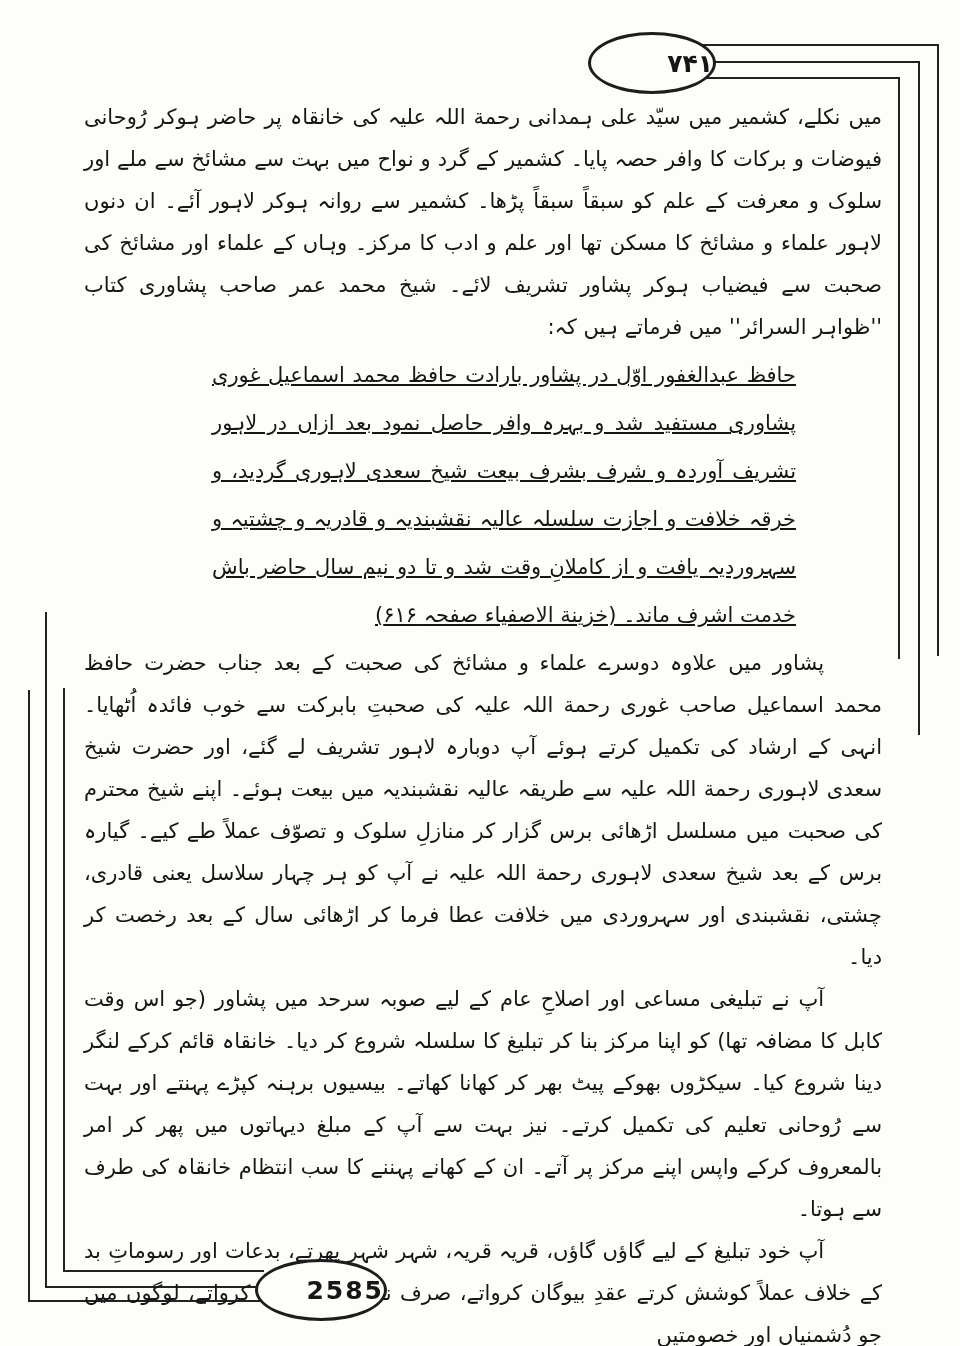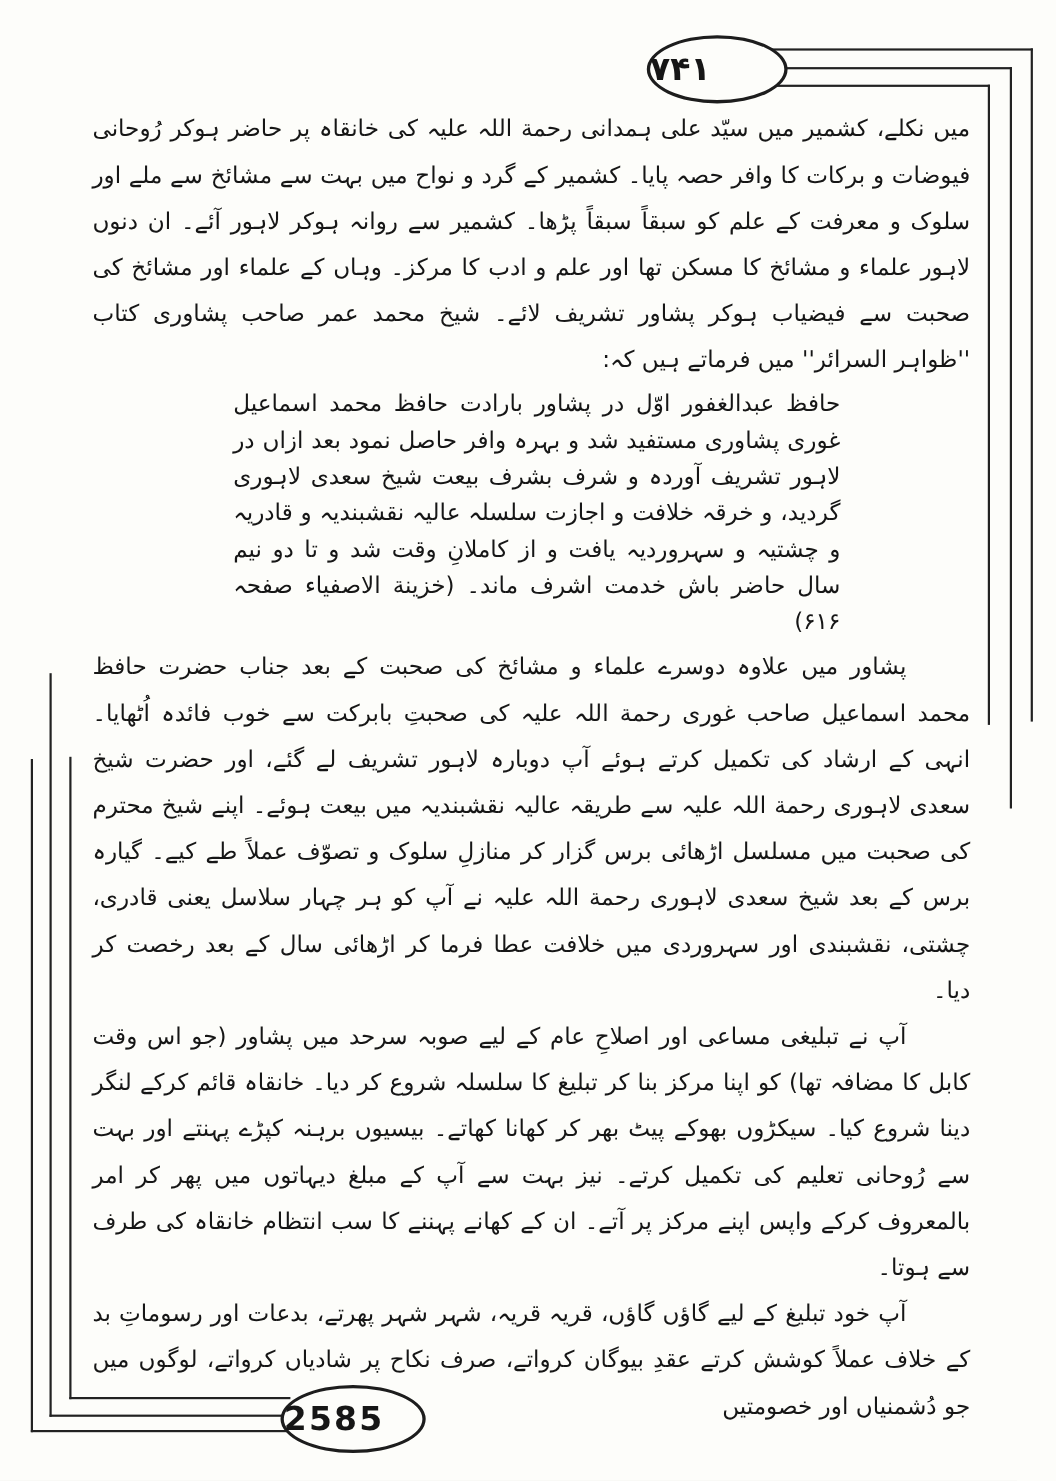--- a/index.html
+++ b/index.html
@@ -24,43 +24,44 @@
   .bl{border-left:2px solid #222;border-bottom:2px solid #222;}
   #bl-outer{left:28px;top:690px;width:236px;height:610px;}
   #bl-mid  {left:45px;top:612px;width:215px;height:674px;}
   #bl-inner{left:63px;top:688px;width:199px;height:582px;}
   
   .oval{
     position:absolute;
     border:3px solid #1d1d1d;
     border-radius:50%;
     background:#fdfdfa;
-    display:flex;align-items:center;justify-content:flex-end;
-    font-size:30px;font-weight:bold;
+    display:flex;align-items:center;justify-content:flex-start;
+    font-size:25px;font-weight:bold;
     letter-spacing:2px;
     z-index:5;
   }
   #oval-top{left:588px;top:32px;width:122px;height:56px;}
   #oval-bottom{left:255px;top:1259px;width:126px;height:56px;}
   
   .text-block{
     position:absolute;
     top:96px;left:84px;right:78px;
     direction:rtl;
     text-align:justify;
     font-size:21px;
     line-height:42px;
     z-index:2;
   }
   .text-block p{margin:0;}
   .indent{text-indent:58px;}
   .quote{
-    margin:3px 118px 3px 128px;
-    line-height:33px;
+    margin:3px 86px 3px 128px;
+    line-height:48px;
     text-align:justify;
+    text-decoration:underline;
   }
 </style>
 </head>
 <body>
 
 <div class="page">
 
   <div class="frame tr" id="tr-outer"></div>
   <div class="frame tr" id="tr-mid"></div>
   <div class="frame tr" id="tr-inner"></div>

